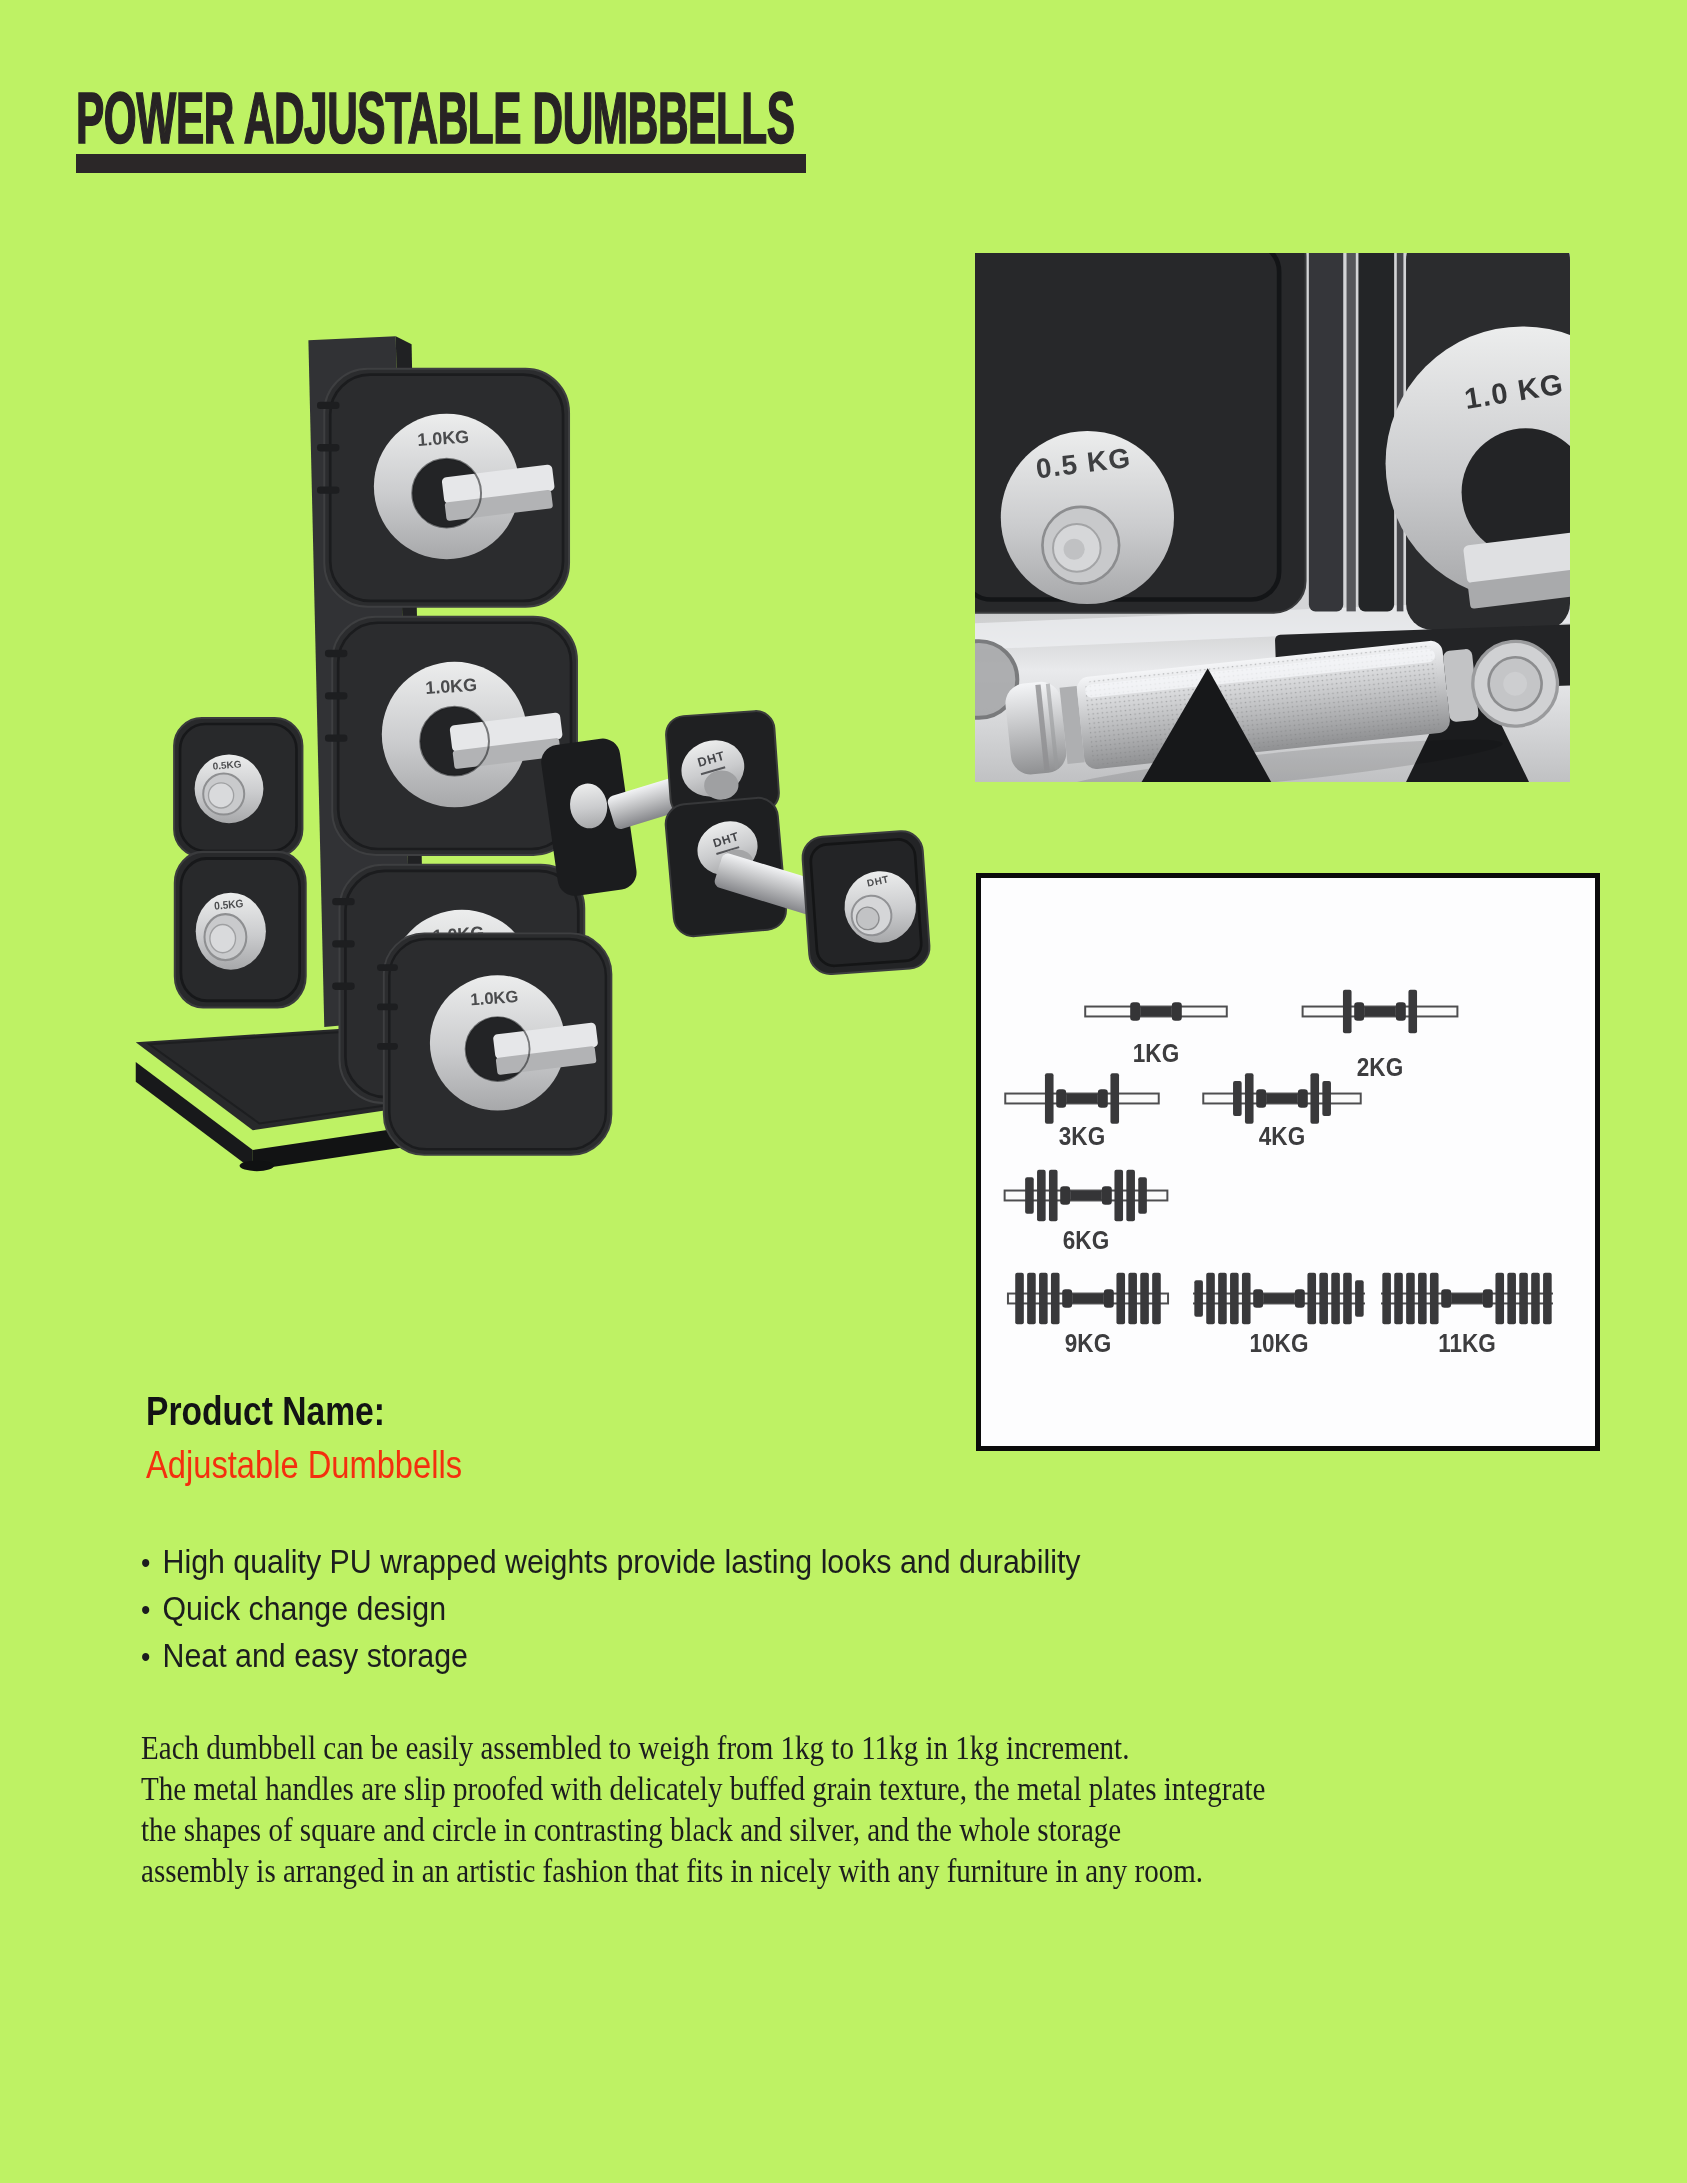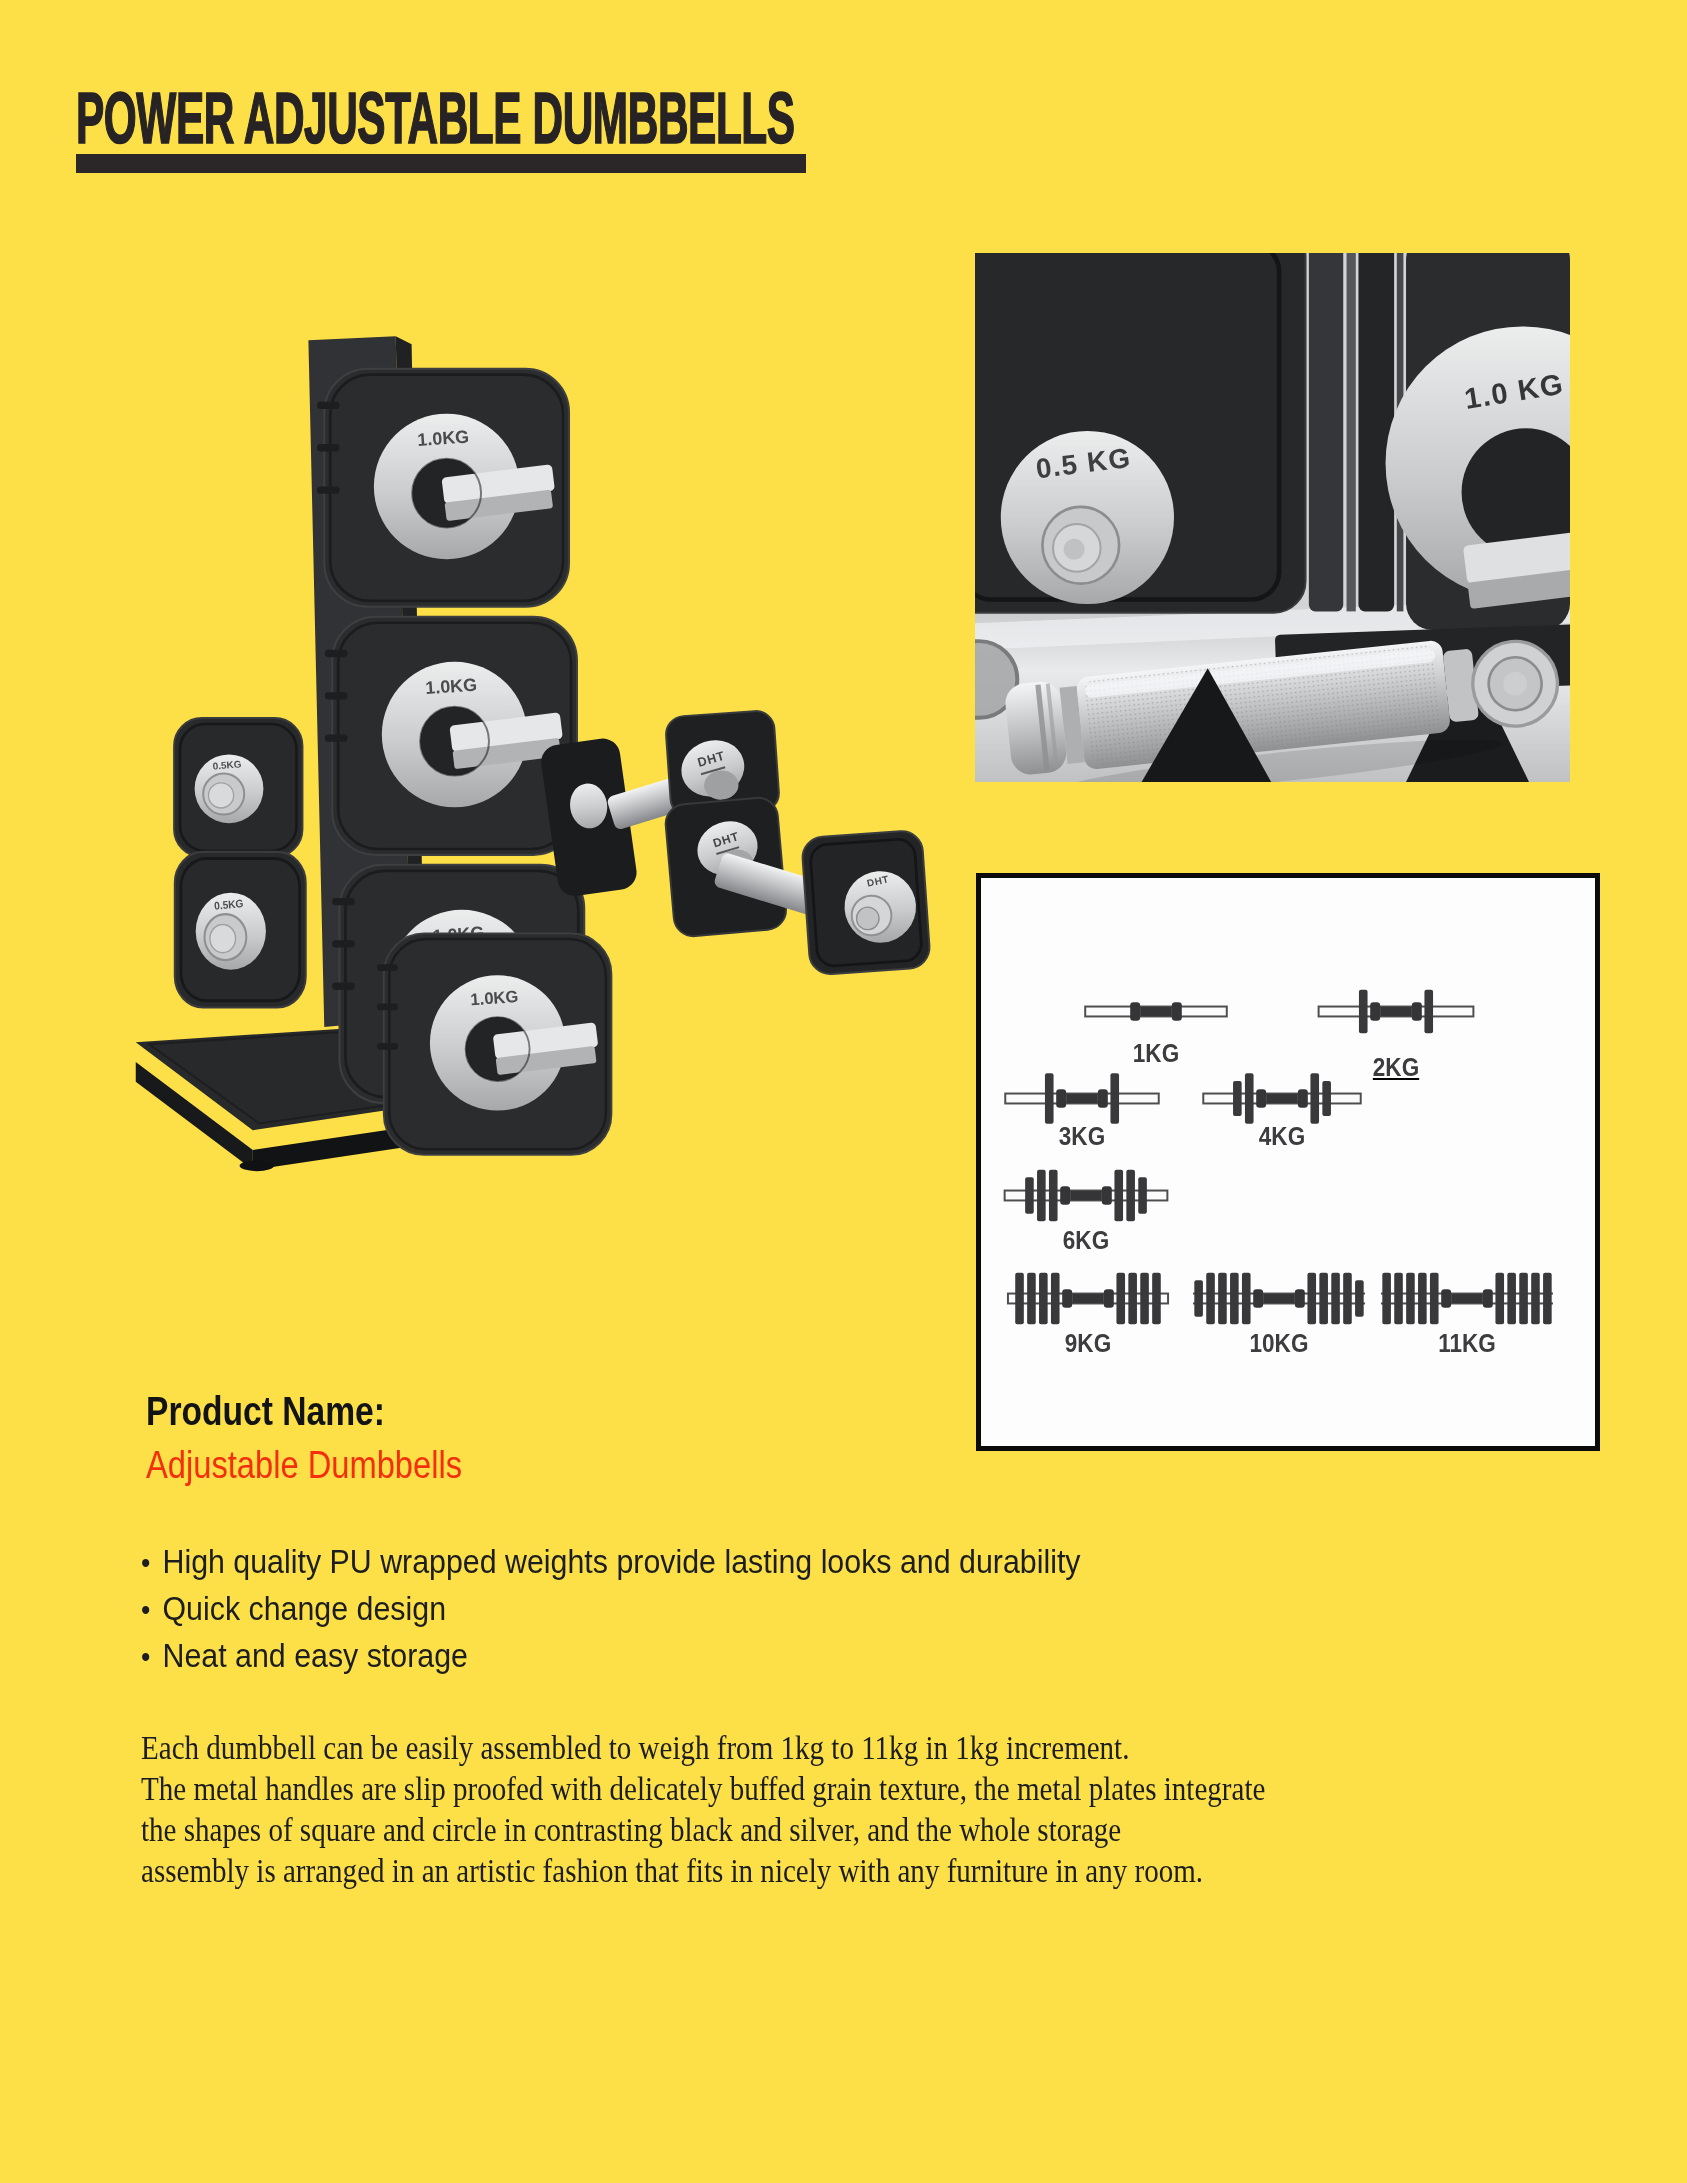--- a/index.html
+++ b/index.html
@@ -1,17 +1,17 @@
 <!DOCTYPE html>
 <html style="font-size:10.6px"><head>
 <meta charset="utf-8">
 <style>
   html,body{margin:0;padding:0;background:#ffffff;}
   .page{
-    position:relative;width:1687px;height:2183px;background:#fde047;
+    position:relative;width:1687px;height:2183px;background:#bef264;
     font-family:"Liberation Sans", sans-serif;overflow:hidden;
   }
   
   .doc-title{
     position:absolute;left:76px;top:81px;margin:0;
     font-size:73px;font-weight:bold;line-height:1;color:#272324;
     letter-spacing:-0.7px;white-space:nowrap;
     transform:scaleX(.58);transform-origin:left top;
     -webkit-text-stroke:1.7px #272324;
   }
@@ -243,21 +243,21 @@
   <div class="diagram">
     <div class="db m-r1" style="left:89px;top:97px;">
         <div class="db-fig"><svg viewBox="0 0 260 110" width="172" height="73" aria-hidden="true">
             <rect x="23" y="47.5" width="214" height="15" fill="#fbfbfb" stroke="#4e4e50" stroke-width="3"></rect>
             <rect x="154" y="41" width="15" height="28" rx="5" fill="#353537"></rect>
             <rect x="91" y="41" width="15" height="28" rx="5" fill="#353537"></rect>
             <rect x="106" y="48" width="48" height="14" fill="#353537"></rect>
           </svg></div>
         <div class="db-label">1KG</div>
       </div>
-    <div class="db m-r1-low" style="left:329px;top:97px;text-decoration:underline;">
+    <div class="db m-r1-low" style="left:313px;top:97px;">
         <div class="db-fig"><svg viewBox="0 0 260 110" width="172" height="73" aria-hidden="true">
             <rect x="13" y="47.5" width="234" height="15" fill="#fbfbfb" stroke="#4e4e50" stroke-width="3"></rect>
             <rect x="173" y="22" width="13" height="66" rx="3" fill="#39393b"></rect>
             <rect x="74" y="22" width="13" height="66" rx="3" fill="#39393b"></rect>
             <rect x="154" y="41" width="15" height="28" rx="5" fill="#353537"></rect>
             <rect x="91" y="41" width="15" height="28" rx="5" fill="#353537"></rect>
             <rect x="106" y="48" width="48" height="14" fill="#353537"></rect>
           </svg></div>
         <div class="db-label">2KG</div>
       </div>

